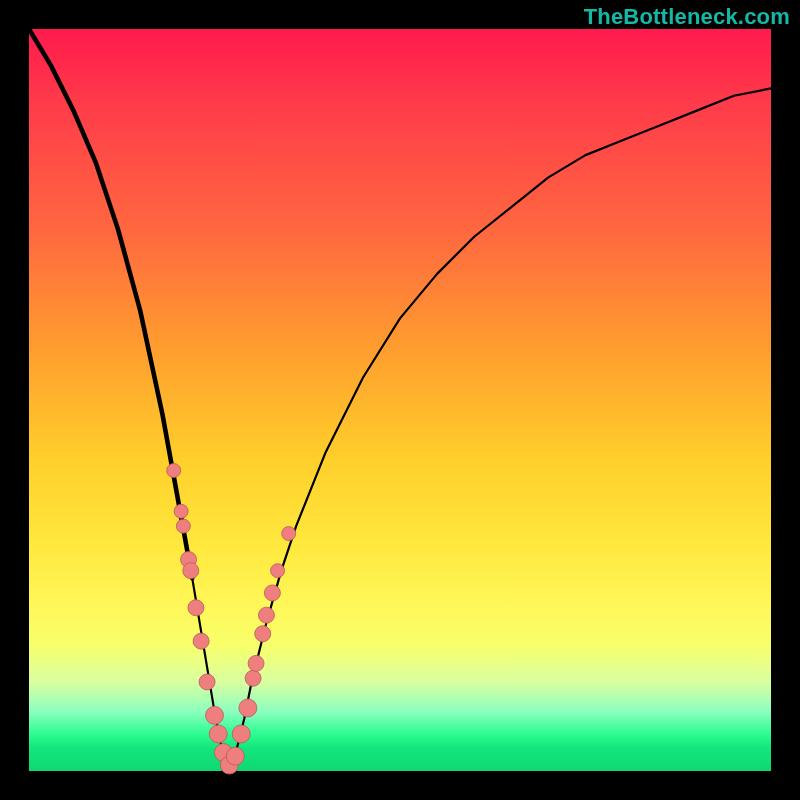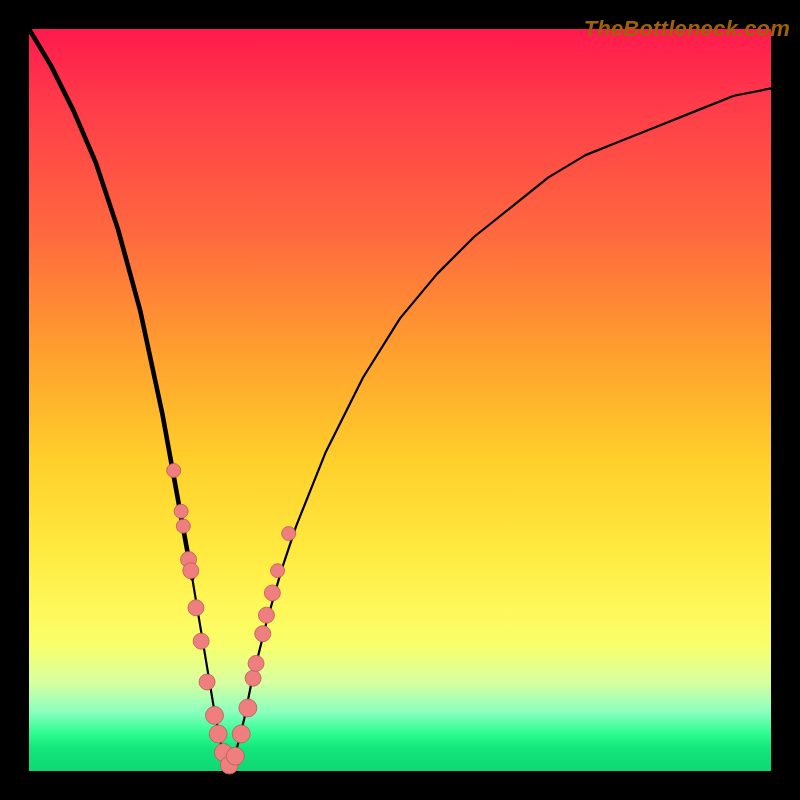--- a/index.html
+++ b/index.html
@@ -12,29 +12,28 @@
     overflow: hidden;
   }
   .frame {
     position: relative;
     width: 800px;
     height: 800px;
     background: #000;
   }
   .watermark {
     position: absolute;
-    top: 16px;
+    top: 4px;
     right: 10px;
-    color: #a16207;
+    color: #14b8a6;
     font-size: 22px;
     font-weight: 600;
     letter-spacing: 0.2px;
     user-select: none;
     z-index: 5;
-    font-style: italic;
   }
   .plot {
     position: absolute;
     left: 29px;
     top: 29px;
     width: 742px;
     height: 742px;
     
     background: linear-gradient(
       to bottom,

